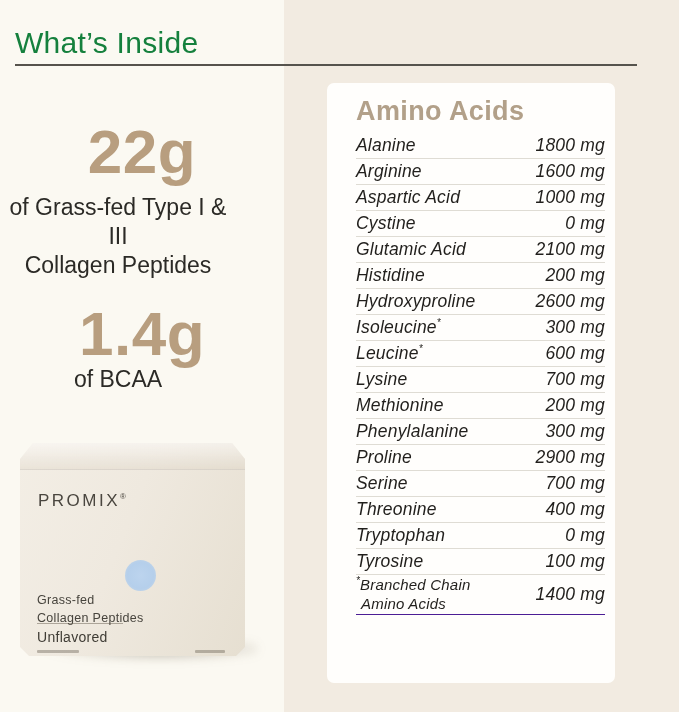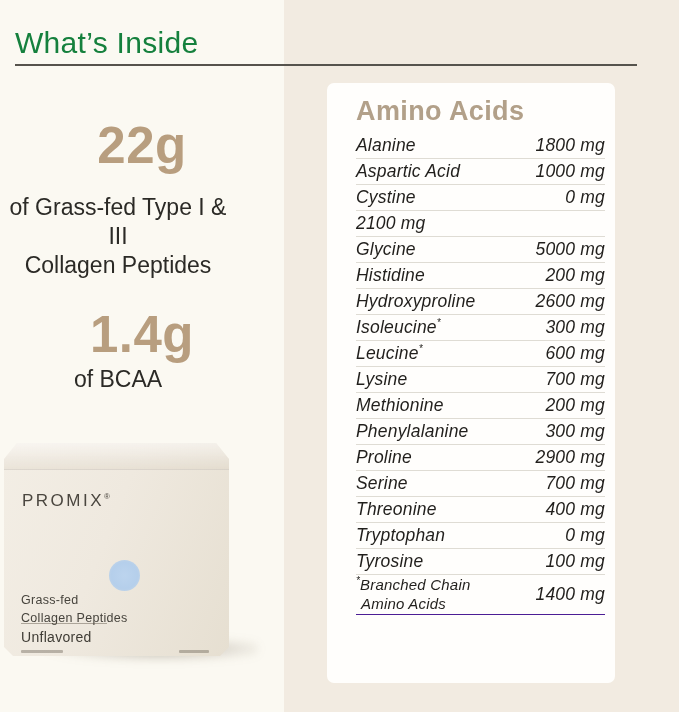--- a/index.html
+++ b/index.html
@@ -23,33 +23,33 @@
     font-size:30px;font-weight:500;letter-spacing:.3px;
     color:#15803d;
   }
   .top-rule{
     position:absolute;left:15px;top:64px;width:622px;height:2px;
     background:#56534d;
   }
   
   .stat-value{
     position:absolute;left:0;width:284px;text-align:center;
-    font-size:51px;font-weight:700;color:#b89e7f;letter-spacing:.5px;
+    font-size:62px;font-weight:700;color:#b89e7f;letter-spacing:.5px;
   }
   .stat1-value{top:116px;}
-  .stat2-value{top:305px;}
+  .stat2-value{top:298px;}
   .stat-caption{
     position:absolute;left:0;width:236px;text-align:center;
     font-size:23px;font-weight:400;color:#2b2a26;line-height:1.27;
   }
   .stat1-caption{top:193px;}
   .stat2-caption{top:365px;}
   
   .bag{
-    position:absolute;left:4px;top:443px;width:225px;height:213px;
+    position:absolute;left:20px;top:443px;width:225px;height:213px;
     background:linear-gradient(112deg,#f3eee5 0%,#efe9df 45%,#e6dfd1 100%);
     clip-path:polygon(0 16px,13px 0,calc(100% - 13px) 0,100% 16px,
                       100% calc(100% - 9px),calc(100% - 9px) 100%,9px 100%,0 calc(100% - 9px));
   }
   .bag-shadow{
     position:absolute;left:38px;top:640px;width:220px;height:22px;
     background:radial-gradient(ellipse at 55% 40%,rgba(95,82,60,.4) 0%,rgba(95,82,60,0) 70%);
     filter:blur(4px);
   }
   .bag-seal{
@@ -154,33 +154,34 @@
 
   <div class="card">
     <h2 class="card-title">Amino Acids</h2>
     <div class="table">
 
       <div class="row">
           <span class="rname">Alanine</span>
           <span class="rval">1800 mg</span>
         </div>
         <div class="row">
+          <span class="rname">Arginine</span>
+          <span class="rval">1600 mg</span>
+        </div>
+        <div class="row">
           <span class="rname">Aspartic Acid</span>
           <span class="rval">1000 mg</span>
         </div>
         <div class="row">
           <span class="rname">Cystine</span>
           <span class="rval">0 mg</span>
         </div>
         <div class="row">
+          <span class="rname">Glutamic Acid</span>
           <span class="rval">2100 mg</span>
-        </div>
-        <div class="row">
-          <span class="rname">Glycine</span>
-          <span class="rval">5000 mg</span>
         </div>
         <div class="row">
           <span class="rname">Histidine</span>
           <span class="rval">200 mg</span>
         </div>
         <div class="row">
           <span class="rname">Hydroxyproline</span>
           <span class="rval">2600 mg</span>
         </div>
         <div class="row">

